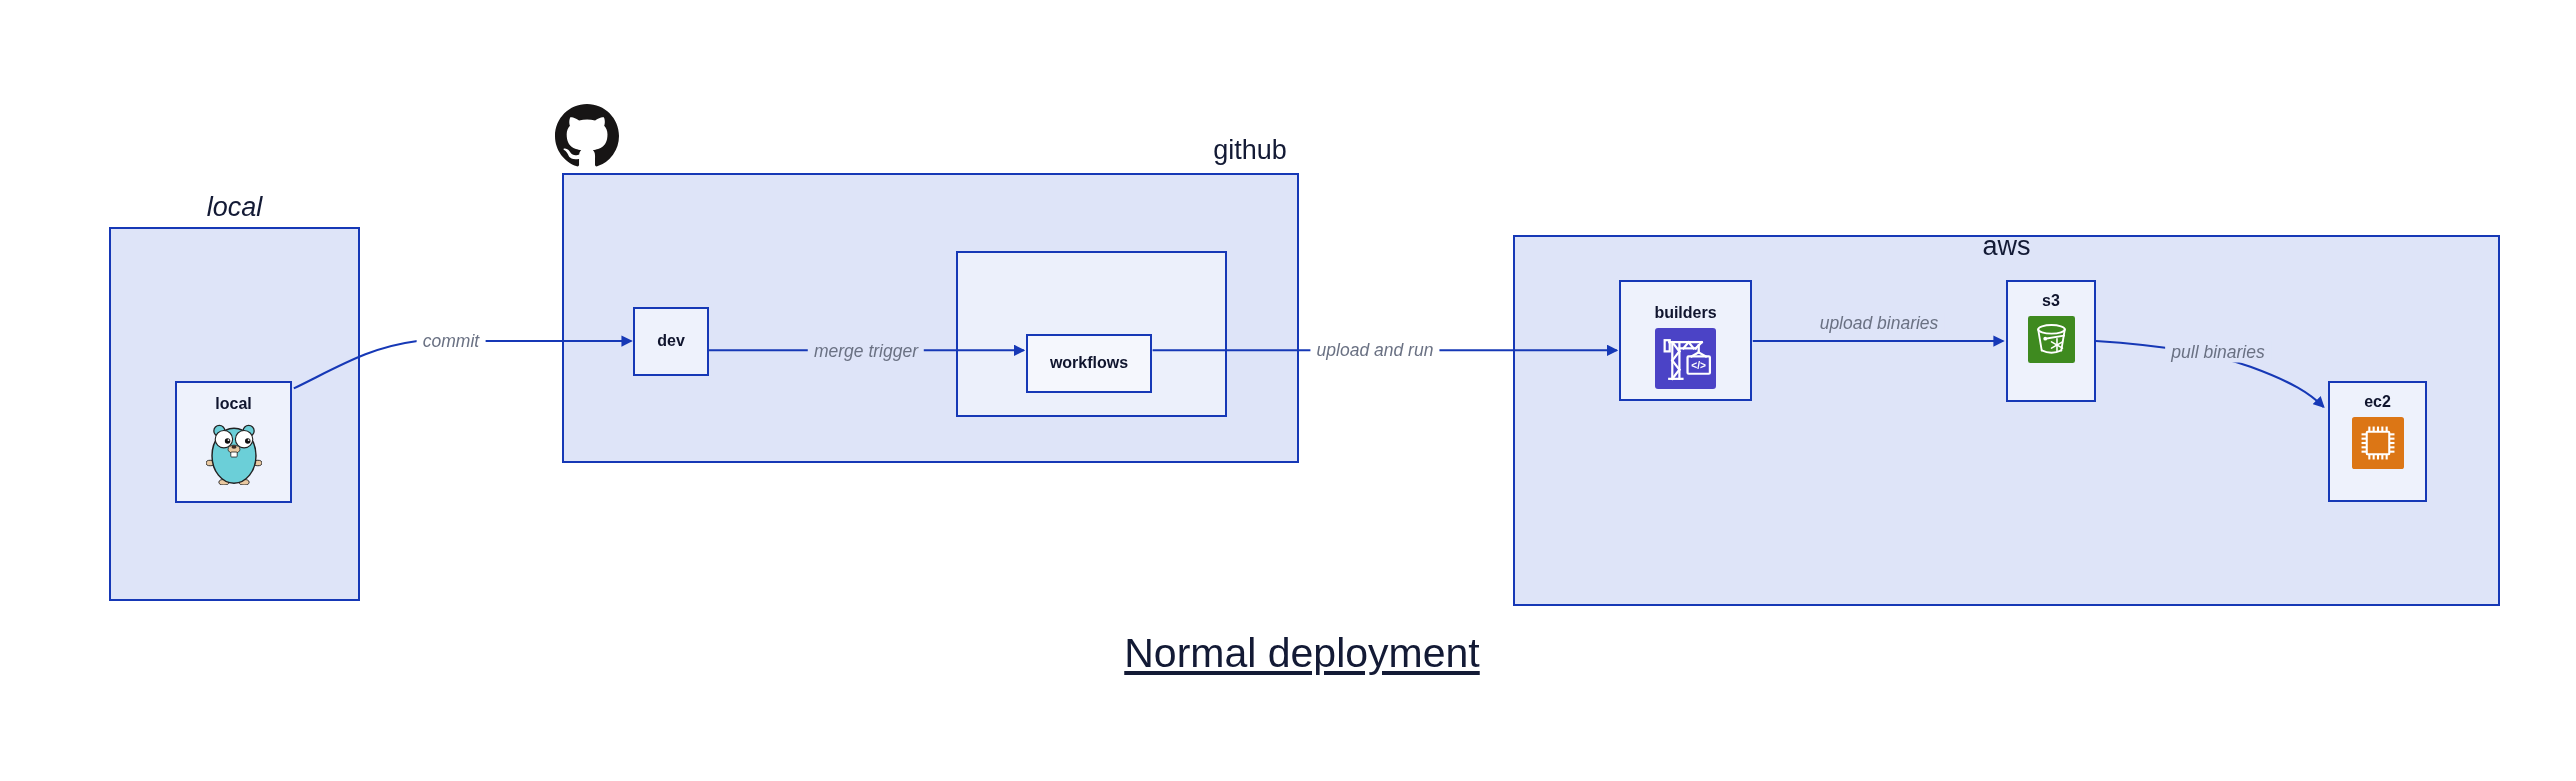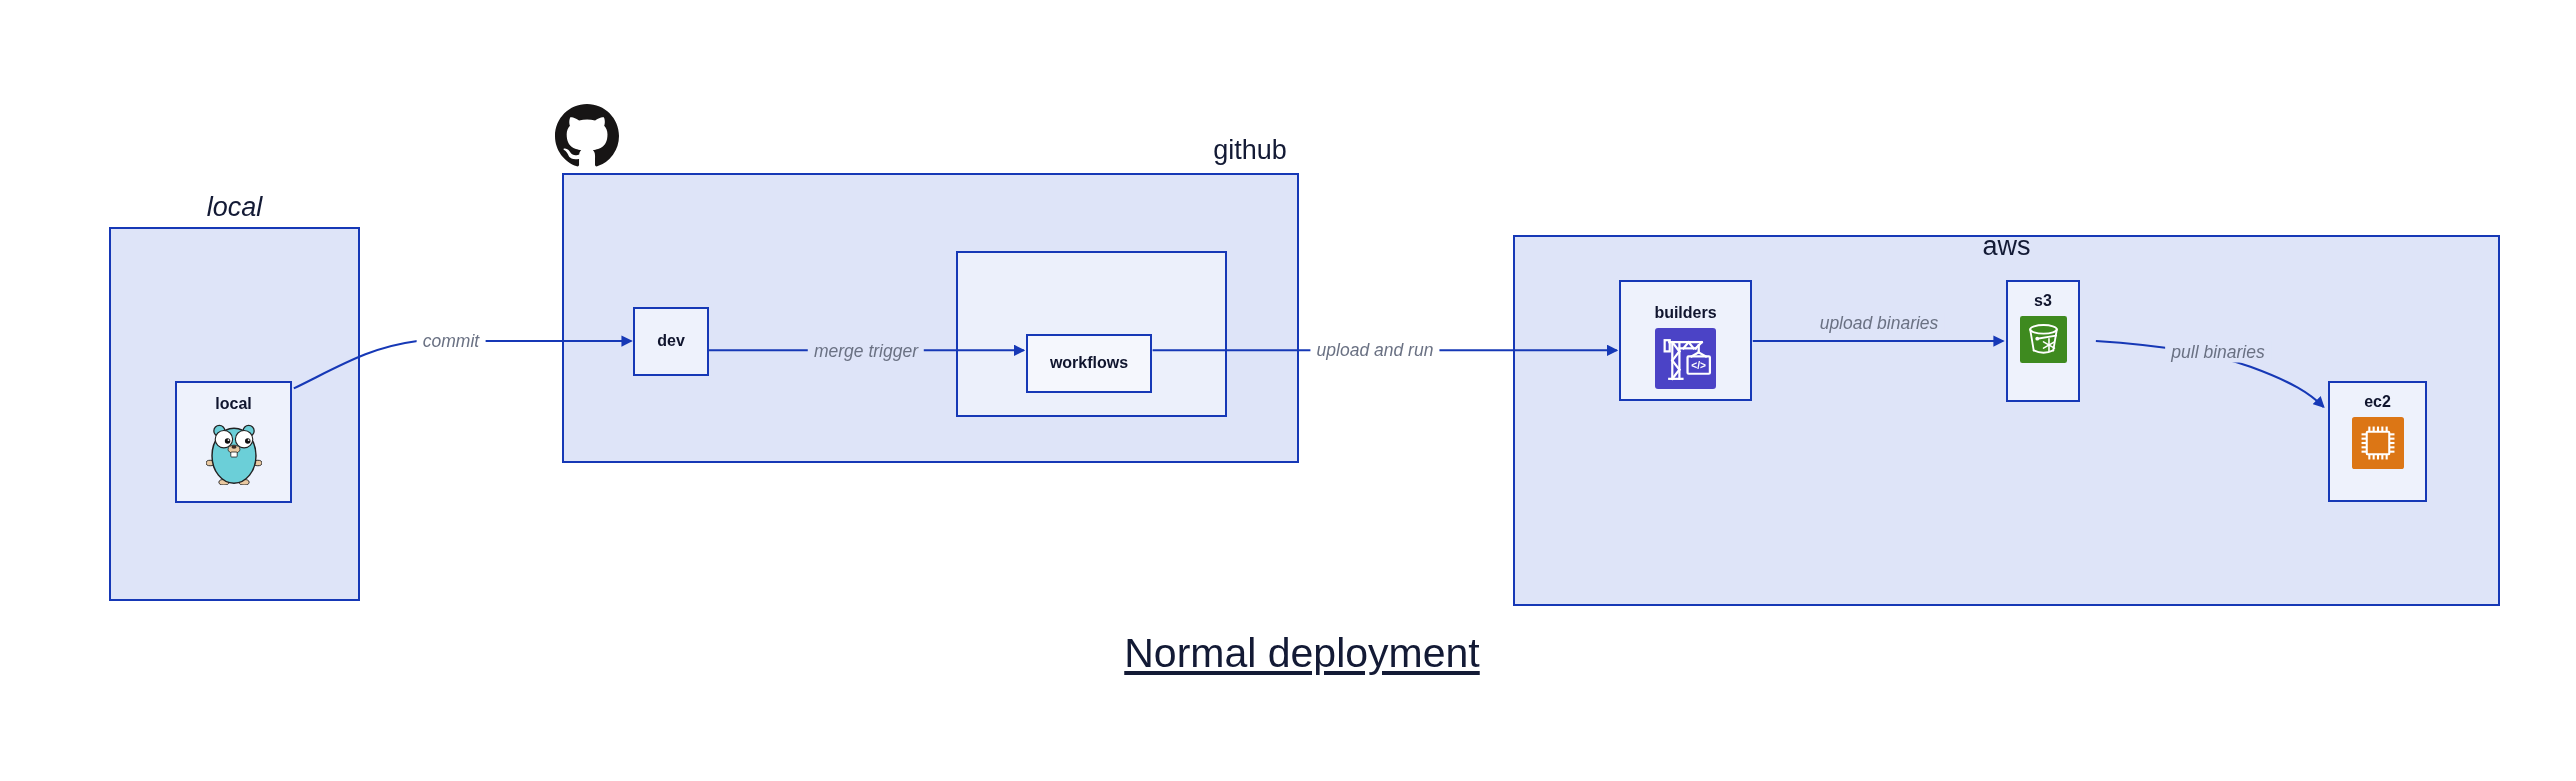--- a/index.html
+++ b/index.html
@@ -111,21 +111,21 @@
         <line x1="40" y1="20" x2="46" y2="14"></line>
         <line x1="43" y1="17" x2="43" y2="24"></line>
         <line x1="43" y1="24" x2="36" y2="28"></line>
         <line x1="43" y1="24" x2="50" y2="28"></line>
         <rect x="32" y="28" width="22" height="17" rx="1"></rect>
       </g>
       <text x="43" y="40" font-family="Liberation Sans, sans-serif" font-size="10" font-weight="bold" fill="#ffffff" text-anchor="middle">&lt;/&gt;</text>
     </svg>
   </div>
 
-  <div class="node" style="left:2006px;top:280px;width:74px;height:122px;padding-top:10.3px;">
+  <div class="node" style="left:2006px;top:280px;width:90px;height:122px;padding-top:10.3px;">
     <div class="node-label">s3</div>
     <svg class="icon" width="47" height="47" viewBox="0 0 60 60">
       <rect x="0" y="0" width="60" height="60" rx="3" fill="#3e8a1f"></rect>
       <g stroke="#ffffff" stroke-width="2.4" fill="none" stroke-linecap="round">
         <ellipse cx="30" cy="17" rx="17" ry="5.5"></ellipse>
         <line x1="13" y1="17" x2="17.5" y2="44"></line>
         <line x1="47" y1="17" x2="42.5" y2="44"></line>
         <path d="M17.5 44 Q30 50 42.5 44"></path>
         <line x1="22" y1="29" x2="46" y2="25"></line>
       </g>

